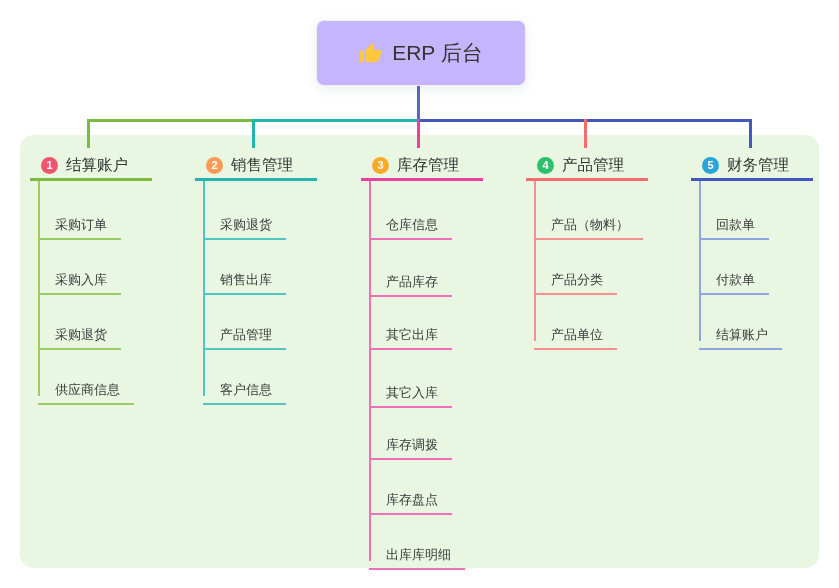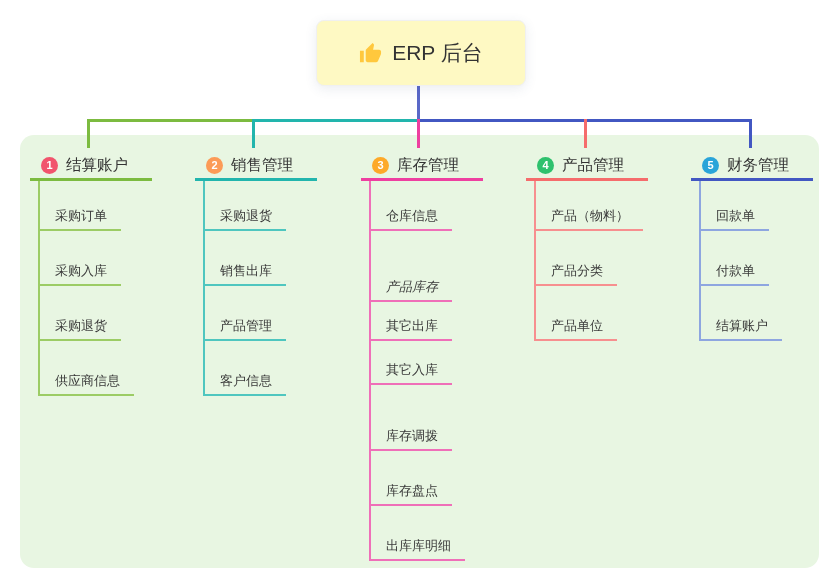--- a/index.html
+++ b/index.html
@@ -2,21 +2,21 @@
 <html><head>
 <meta charset="utf-8">
 <style>
   html,body{margin:0;padding:0;background:#ffffff;}
   body{font-family:"Liberation Sans","DejaVu Sans",sans-serif;}
   #canvas{position:relative;width:839px;height:588px;background:#ffffff;overflow:hidden;}
 
   
   .root-card{
     position:absolute;left:316px;top:20px;width:208px;height:64px;
-    background:#fef9c3;border:1px solid #f0f0f0;border-radius:8px;
+    background:#c4b5fd;border:1px solid #f0f0f0;border-radius:8px;
     box-shadow:0 3px 12px rgba(60,80,120,.10);
     display:flex;align-items:center;justify-content:center;gap:10px;
     font-size:21px;color:#333;font-weight:500;z-index:5;
   }
   .root-card .thumb{width:23px;height:23px;flex:0 0 auto;display:block;}
 
   
   .panel{
     position:absolute;left:20px;top:135px;width:799px;height:433px;
     border-radius:14px;background:#e8f6e2;z-index:0;
@@ -39,21 +39,21 @@
     margin-left:11px;color:#fff;font-size:11px;font-weight:bold;
     text-align:center;line-height:17px;flex:0 0 auto;
   }
   .branch-label{white-space:nowrap;}
 
   
   .col-line{position:absolute;width:2px;z-index:2;}
   .child{
     position:absolute;height:26px;line-height:26px;z-index:3;
     font-size:13px;color:#3a3a3a;white-space:nowrap;
-    padding:0 14px 0 17px;border-bottom:2px solid #999;
+    padding:0 14px 0 17px;border-bottom:2px solid #999;margin-top:9px;
   }
 </style>
 </head>
 <body>
 
 <div id="canvas">
 
   <div class="panel" id="panel" style="background: rgb(232, 246, 226);"></div>
 
   <div id="connectors">
@@ -93,23 +93,23 @@
       <div class="child" style="left: 203px; top: 203px; border-bottom-color: rgb(79, 198, 191);">采购退货</div>
       <div class="child" style="left: 203px; top: 258px; border-bottom-color: rgb(79, 198, 191);">销售出库</div>
       <div class="child" style="left: 203px; top: 313px; border-bottom-color: rgb(79, 198, 191);">产品管理</div>
       <div class="child" style="left: 203px; top: 368px; border-bottom-color: rgb(79, 198, 191);">客户信息</div>
       <div class="branch-header" style="left: 361px; border-bottom-color: rgb(238, 63, 160);">
         <div class="badge" style="background: rgb(253, 169, 40);">3</div>
         <span class="branch-label">库存管理</span>
       </div>
       <div class="col-line" style="left: 369px; top: 181px; width: 2px; height: 380px; background: rgb(239, 111, 184);"></div>
       <div class="child" style="left: 369px; top: 203px; border-bottom-color: rgb(239, 111, 184);">仓库信息</div>
-      <div class="child" style="left: 369px; top: 274px; border-bottom-color: rgb(239, 111, 184); font-style: italic;">产品库存</div>
+      <div class="child" style="left: 369px; top: 260px; border-bottom-color: rgb(239, 111, 184);">产品库存</div>
       <div class="child" style="left: 369px; top: 313px; border-bottom-color: rgb(239, 111, 184);">其它出库</div>
-      <div class="child" style="left: 369px; top: 357px; border-bottom-color: rgb(239, 111, 184);">其它入库</div>
+      <div class="child" style="left: 369px; top: 371px; border-bottom-color: rgb(239, 111, 184);">其它入库</div>
       <div class="child" style="left: 369px; top: 423px; border-bottom-color: rgb(239, 111, 184);">库存调拨</div>
       <div class="child" style="left: 369px; top: 478px; border-bottom-color: rgb(239, 111, 184);">库存盘点</div>
       <div class="child" style="left: 369px; top: 533px; border-bottom-color: rgb(239, 111, 184);">出库库明细</div>
       <div class="branch-header" style="left: 526px; border-bottom-color: rgb(245, 108, 108);">
         <div class="badge" style="background: rgb(46, 193, 109);">4</div>
         <span class="branch-label">产品管理</span>
       </div>
       <div class="col-line" style="left: 534px; top: 181px; width: 2px; height: 160px; background: rgb(247, 143, 143);"></div>
       <div class="child" style="left: 534px; top: 203px; border-bottom-color: rgb(247, 143, 143);">产品（物料）</div>
       <div class="child" style="left: 534px; top: 258px; border-bottom-color: rgb(247, 143, 143);">产品分类</div>

